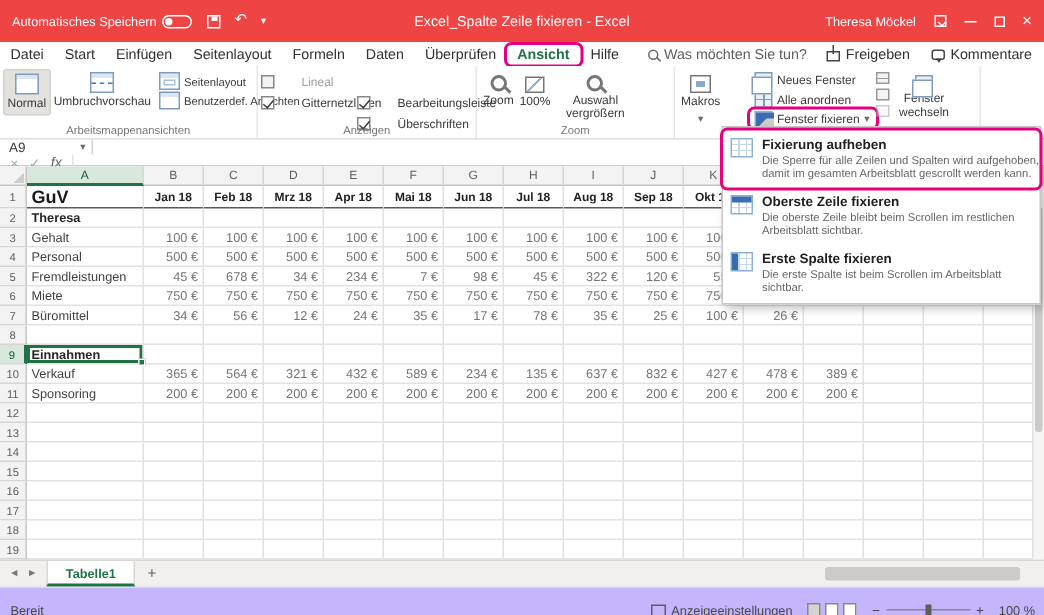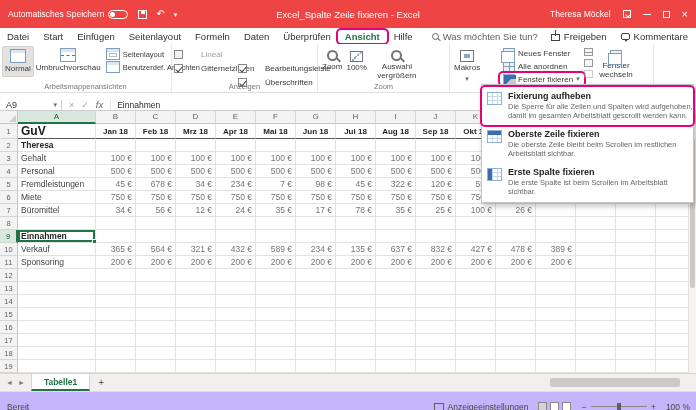--- a/index.html
+++ b/index.html
@@ -73,21 +73,21 @@
   .mic.corner::after{content:"";position:absolute;left:0;top:0;width:5px;height:4px;background:#3a6daf;}
   .mic.top::after{content:"";position:absolute;left:0;top:0;right:0;height:4px;background:#3a6daf;}
   .mic.left::after{content:"";position:absolute;left:0;top:0;bottom:0;width:4px;background:#3a6daf;}
   .ic-tiny{width:9px;height:8px;border:1px solid #9a9896;background:#f6f5f4;}
   .ic-tiny.mid{background:linear-gradient(to bottom,#f6f5f4 0 3px,#9a9896 3px 4px,#f6f5f4 4px);}
   .ic-macros{width:14px;height:12px;border:1px solid #767676;background:#fff;position:relative;}
   .ic-macros::after{content:"";position:absolute;left:3px;top:3px;width:6px;height:4px;background:#8aa8c7;}
   .annotated{box-shadow:0 0 0 2px #e6007e;border-radius:3px;}
 
   
-  .fbar{height:18px;display:flex;align-items:flex-end;border-bottom:1px solid #cfcdcb;background:#fff;font-size:9px;color:#3b3a39;}
+  .fbar{height:18px;display:flex;align-items:flex-start;border-bottom:1px solid #cfcdcb;background:#fff;font-size:9px;color:#3b3a39;flex-direction:column;}
   .namebox{width:62px;border-right:1px solid #d4d2cf;display:flex;align-items:center;padding:0 4px 0 6px;justify-content:space-between;}
   .fxicons{display:flex;align-items:center;gap:7px;padding:0 7px;color:#a8a6a4;border-right:1px solid #e6e4e2;}
   .fxicons .fx{font-style:italic;color:#6a6a6a;font-size:9.5px;}
   .fcontent{flex:1;display:flex;align-items:center;padding-left:6px;font-size:8.5px;color:#2b2b2b;}
 
   
   .sheet{position:relative;height:262px;background:#fff;}
   .colheads{display:flex;height:13px;}
   .corner{width:18px;flex-shrink:0;background:#f3f3f3;border-right:1px solid #c8c6c4;border-bottom:1px solid #c8c6c4;position:relative;}
   .corner::after{content:"";position:absolute;right:1px;bottom:1px;width:0;height:0;border-left:7px solid transparent;border-bottom:7px solid #cfcdcb;}

